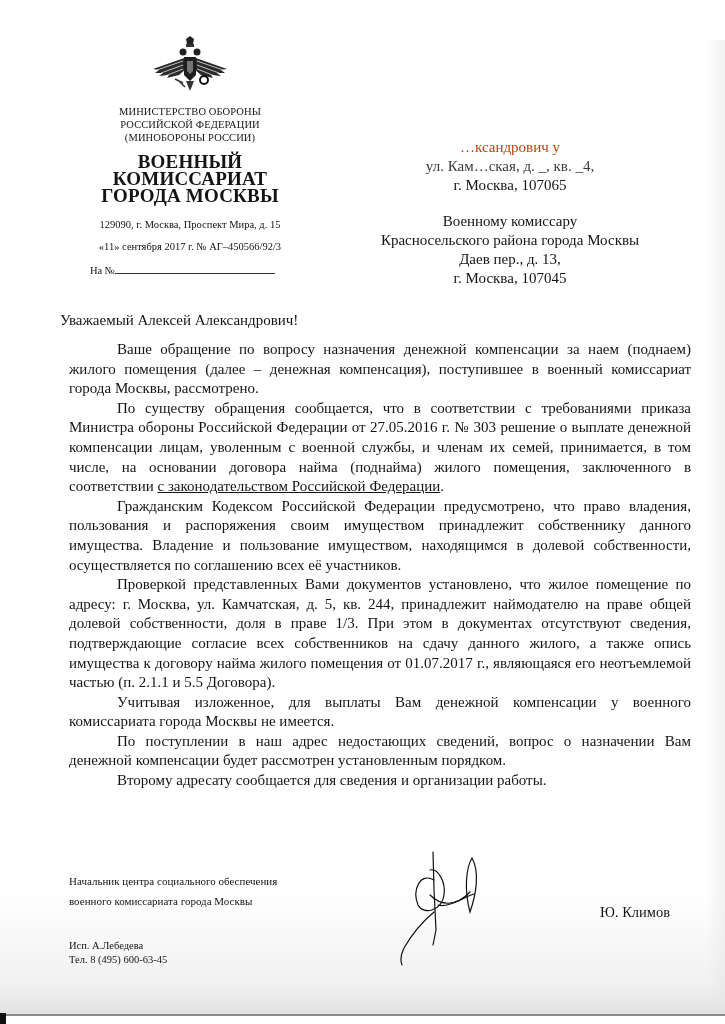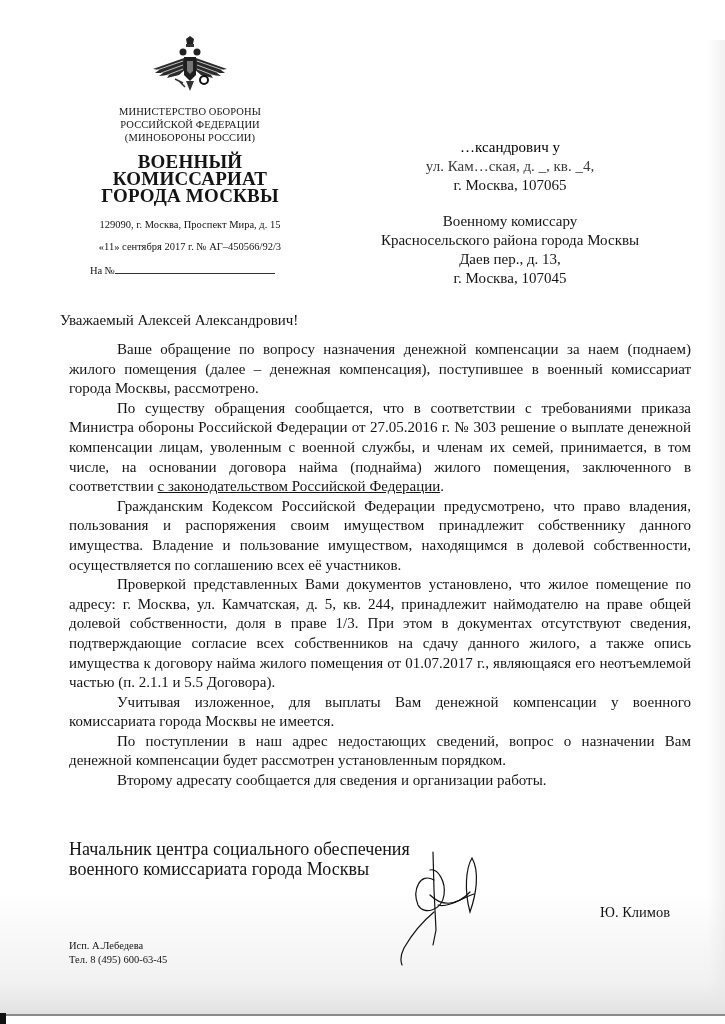--- a/index.html
+++ b/index.html
@@ -30,32 +30,32 @@
   .emblem { display:block; margin: 0 auto; width: 82px; height: 60px; }
   .ministry { font-size: 10.5px; line-height: 13px; margin-top: 10px; letter-spacing: 0.1px; }
   .commissariat { font-weight: bold; font-size: 19px; line-height: 17px; margin-top: 9px; letter-spacing: 0.2px; }
   .org-address { font-size: 10.5px; margin-top: 15px; }
   .outgoing { font-size: 10.5px; margin-top: 11px; }
   .incoming { font-size: 10.5px; margin-top: 11px; text-align: left; padding-left: 30px; font-family: Liberation Serif, serif; }
   .incoming .blank { display:inline-block; width: 160px; border-bottom: 1px solid #333; height: 10px; vertical-align: baseline; }
 
   
   .recipients { position: absolute; left: 350px; top: 138px; width: 320px; text-align: center; font-size: 15px; line-height: 19px; }
-  .redacted { color: #000000; filter: blur(0.6px); }
+  .redacted { color: #c2410c; filter: blur(0.6px); }
   .addr-line-faded { color: #3a3a3a; }
   .recipient-gap { height: 17px; }
 
   
   .salutation { position: absolute; left: 60px; top: 312px; width: 640px; text-align: left; font-size: 15px; }
   .body { position: absolute; left: 69px; top: 340px; width: 622px; font-size: 15px; line-height: 19.6px; text-align: justify; }
   .body p { margin: 0; text-indent: 48px; }
   .body u { }
 
   
-  .sig-title { position: absolute; left: 69px; top: 840px; font-size: 18px; line-height: 19.5px; }
+  .sig-title { position: absolute; left: 69px; top: 872px; font-size: 11px; line-height: 19.5px; }
   .sig-name { position: absolute; left: 600px; top: 904px; font-size: 14.5px; }
   .signature { position: absolute; left: 400px; top: 850px; width: 85px; height: 135px; }
   .executor { position: absolute; left: 69px; top: 939px; font-size: 10.5px; line-height: 14px; }
 </style>
 </head>
 <body>
 
 <div class="page"></div>
 <div class="page-right-shade"></div>
 <div class="bottom-strip"></div>

